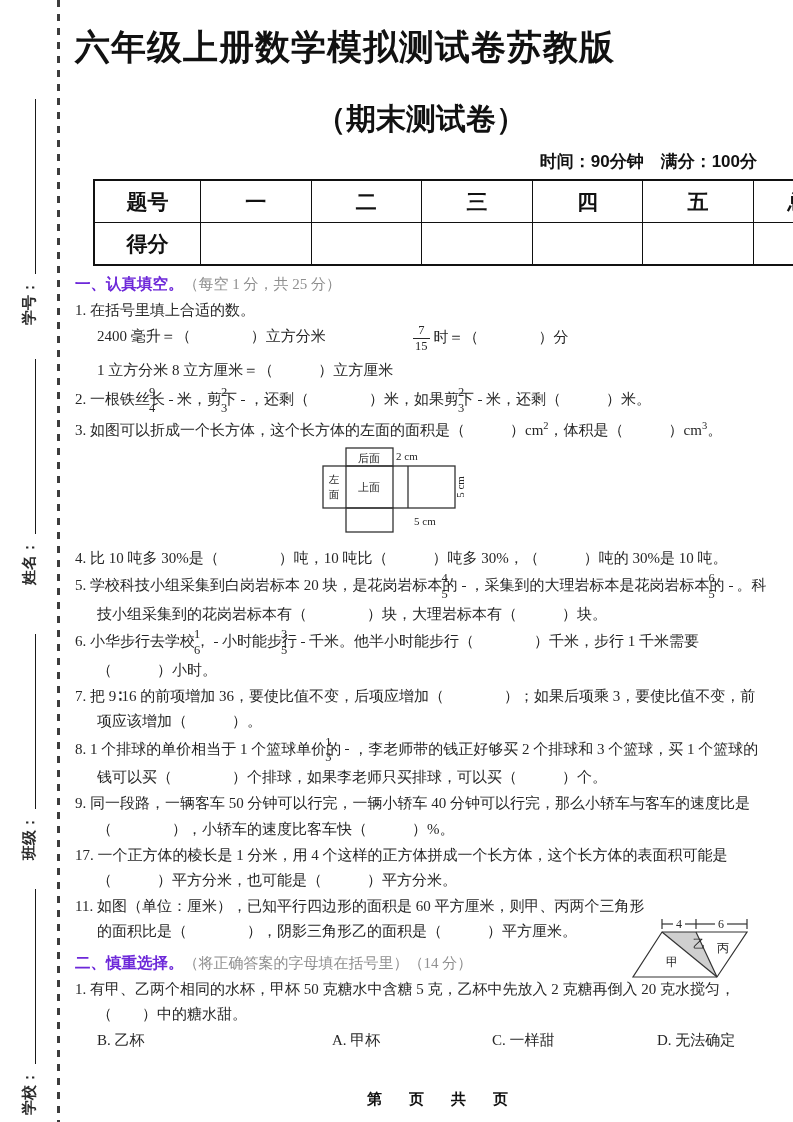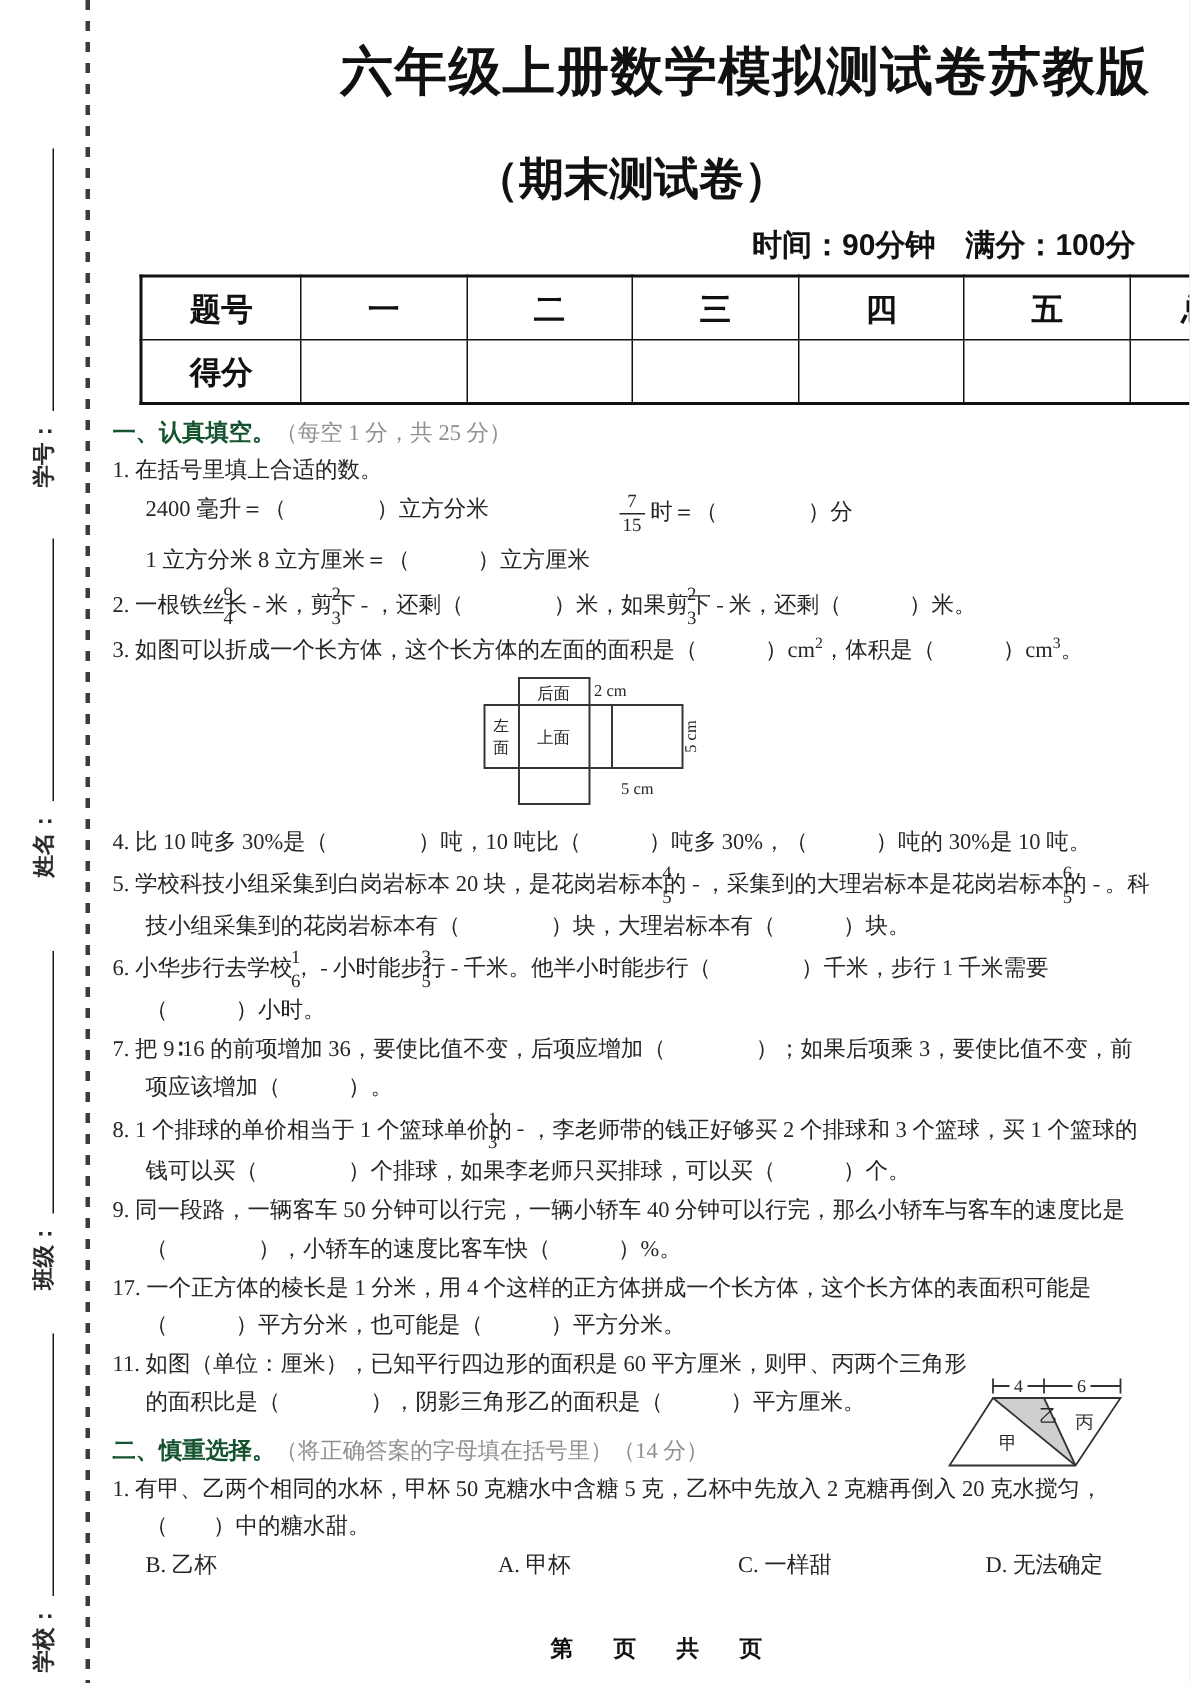--- a/index.html
+++ b/index.html
@@ -12,34 +12,34 @@
   #sidebar .side-field{position:absolute;left:-89px;width:230px;height:26px;
     transform:rotate(-90deg);display:flex;align-items:flex-end;
     font-family:"Liberation Sans",sans-serif;font-size:15px;font-weight:bold;color:#2b2b2b;}
   #sidebar .side-field:nth-child(1){top:197px;}
   #sidebar .side-field:nth-child(2){top:457px;}
   #sidebar .side-field:nth-child(3){top:732px;}
   #sidebar .side-field:nth-child(4){top:987px;}
   .side-line{flex:1;border-bottom:1.6px solid #1a1a1a;margin:0 4px 3px 6px;height:14px;}
   
   .main{position:absolute;left:75px;top:0;width:692px;}
-  .title{margin-top:24px;text-align:right;font-family:"Liberation Sans",sans-serif;
+  .title{margin-top:24px;text-align:left;font-family:"Liberation Sans",sans-serif;
          font-weight:bold;font-size:35px;letter-spacing:1px;color:#111;}
   .subtitle{margin-top:28px;text-align:center;font-family:"Liberation Sans",sans-serif;
             font-weight:bold;font-size:30px;color:#111;}
   .meta{margin-top:10px;text-align:right;padding-right:10px;
-        font-family:"Liberation Sans",sans-serif;font-weight:bold;font-size:20px;color:#111;}
+        font-family:"Liberation Sans",sans-serif;font-weight:bold;font-size:17px;color:#111;}
   table.score{border-collapse:collapse;margin:6px 0 0 18px;width:772px;
         border:2.5px solid #111;table-layout:fixed;}
   table.score td{border:1.6px solid #111;height:39px;text-align:center;vertical-align:middle;
         font-family:"Liberation Sans",sans-serif;font-weight:bold;font-size:21px;color:#111;}
   table.score td.lab{width:103px;}
   
   .sec-head{margin:8px 0 3px 0;font-size:15.5px;}
-  .sec-title{font-family:"Liberation Sans",sans-serif;font-weight:bold;color:#14532d;}
+  .sec-title{font-family:"Liberation Sans",sans-serif;font-weight:bold;color:#6d28d9;}
   .sec-note{color:#8f8f8f;font-size:15px;}
   .question{font-size:15px;line-height:1.68;padding-left:22px;text-indent:-22px;margin:1px 0;}
   .question.narrow{max-width:548px;}
   .qnum{color:#262626;}
   .qgrid{display:grid;grid-template-columns:312px 1fr;padding-left:22px;font-size:15px;
          line-height:1.68;row-gap:4px;margin:1px 0 3px 0;}
   .frac{display:inline-flex;flex-direction:column;align-items:center;vertical-align:middle;
         font-size:12.5px;line-height:1.15;margin:0 4px;position:relative;top:-1px;}
   .frac .den{border-top:1.2px solid #262626;padding:0 2px;}
   sup{font-size:10.5px;}

